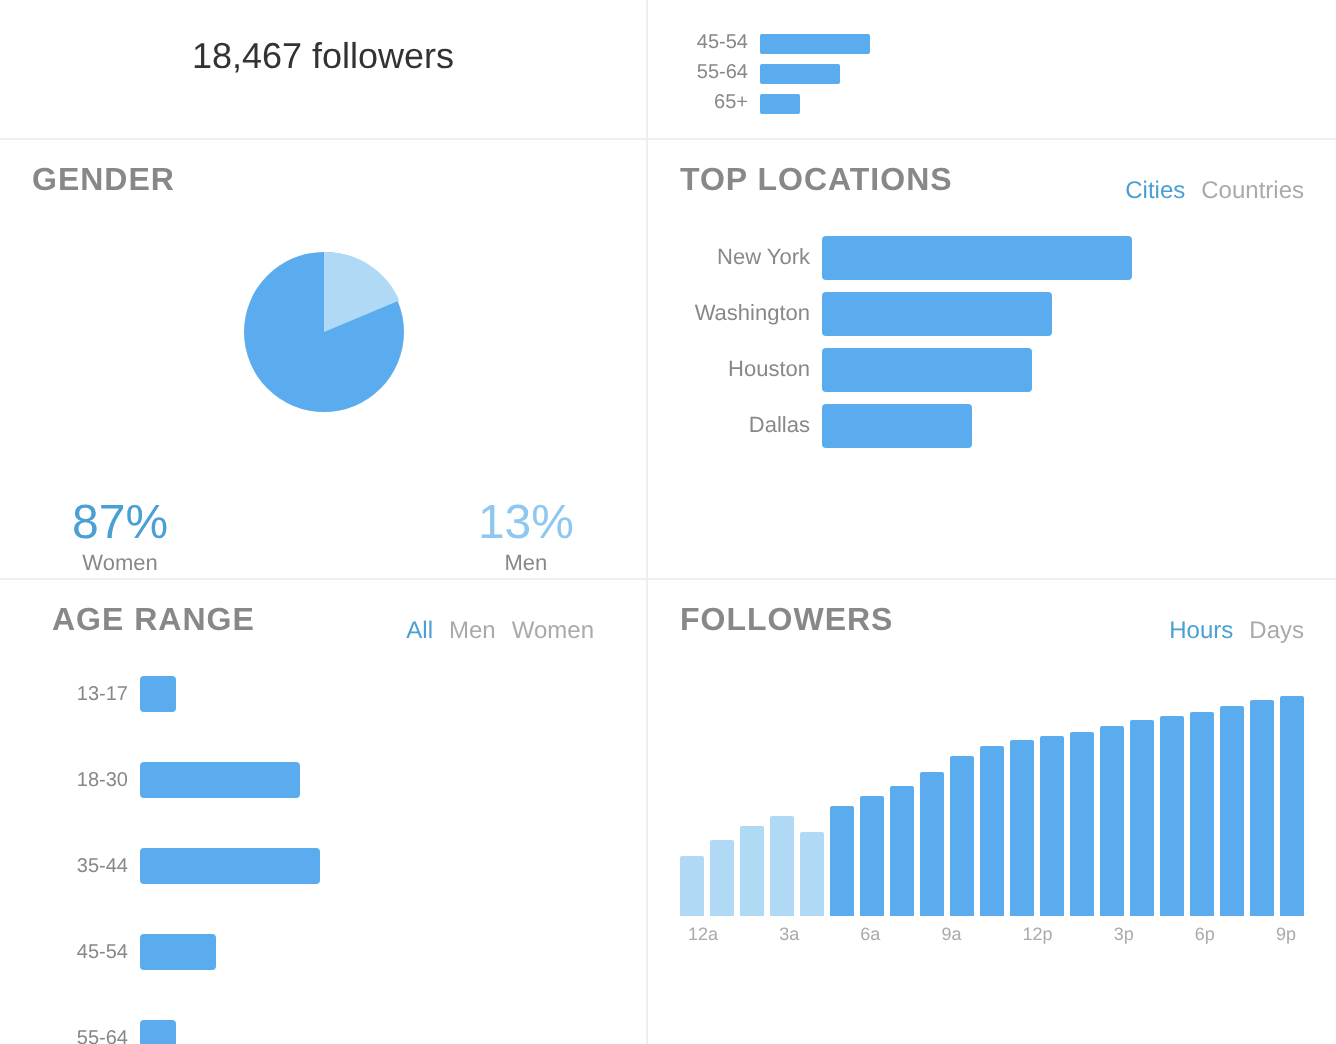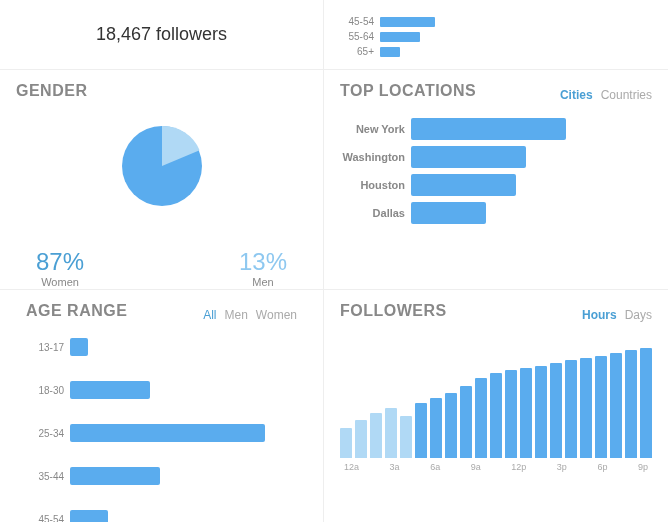--- a/index.html
+++ b/index.html
@@ -19,25 +19,24 @@
       grid-template-rows: auto auto auto;
       width: 668px;
       height: 522px;
     }
 
     
     .top-bar {
       grid-column: 1 / 2;
       grid-row: 1;
       display: flex;
-      align-items: center;
       justify-content: center;
       border-bottom: 1px solid #eee;
       border-right: 1px solid #eee;
-      padding: 28px;
+      padding: 18px;
       height: 70px;
     }
 
     .top-bar-right {
       grid-column: 2 / 3;
       grid-row: 1;
       border-bottom: 1px solid #eee;
       padding: 8px 12px;
       height: 70px;
       display: flex;
@@ -163,21 +162,21 @@
 
     .tab-group {
       display: flex;
       gap: 8px;
     }
 
     .tab-btn {
       font-size: 12px;
       color: #4a9fd4;
       cursor: pointer;
-      font-weight: 700;
+      font-weight: 400;
     }
 
     .tab-btn.inactive {
       color: #aaa;
       font-weight: 400;
     }
 
     .location-bars {
       display: flex;
       flex-direction: column;
@@ -189,21 +188,20 @@
       align-items: center;
       gap: 6px;
     }
 
     .location-name {
       font-size: 11px;
       color: #888;
       width: 65px;
       text-align: right;
       flex-shrink: 0;
-      font-weight: bold;
     }
 
     .location-bar {
       height: 22px;
       background: #5aacee;
       border-radius: 2px;
     }
 
     
     .age-section {
@@ -386,24 +384,20 @@
       </div>
     </div>
     <div class="age-bars-main" id="age-main-bars">
         <div class="age-row">
       <span class="age-range-label">13-17</span>
       <div class="age-main-bar" style="width:18px"></div>
     </div>
         <div class="age-row">
       <span class="age-range-label">18-30</span>
       <div class="age-main-bar" style="width:80px"></div>
-    </div>
-        <div class="age-row">
-      <span class="age-range-label">25-34</span>
-      <div class="age-main-bar" style="width:195px"></div>
     </div>
         <div class="age-row">
       <span class="age-range-label">35-44</span>
       <div class="age-main-bar" style="width:90px"></div>
     </div>
         <div class="age-row">
       <span class="age-range-label">45-54</span>
       <div class="age-main-bar" style="width:38px"></div>
     </div>
         <div class="age-row">

